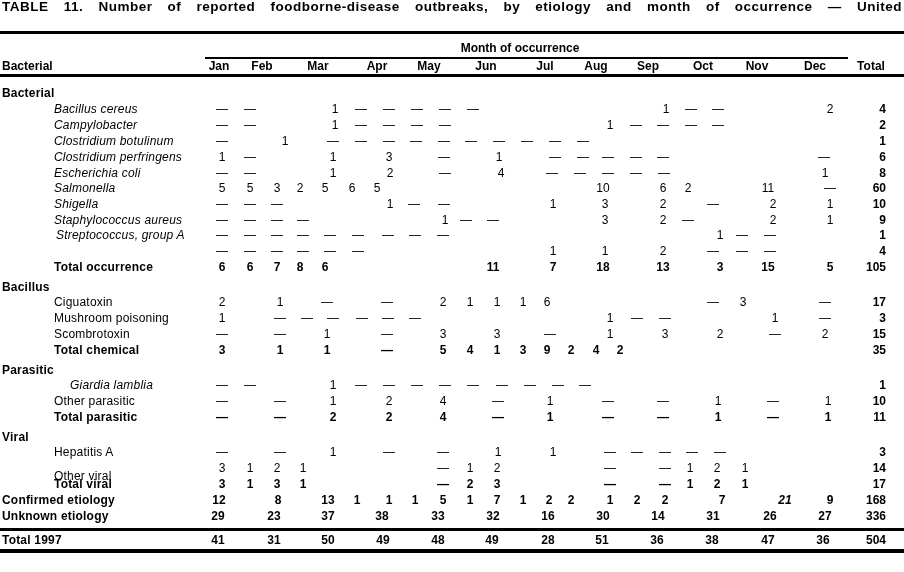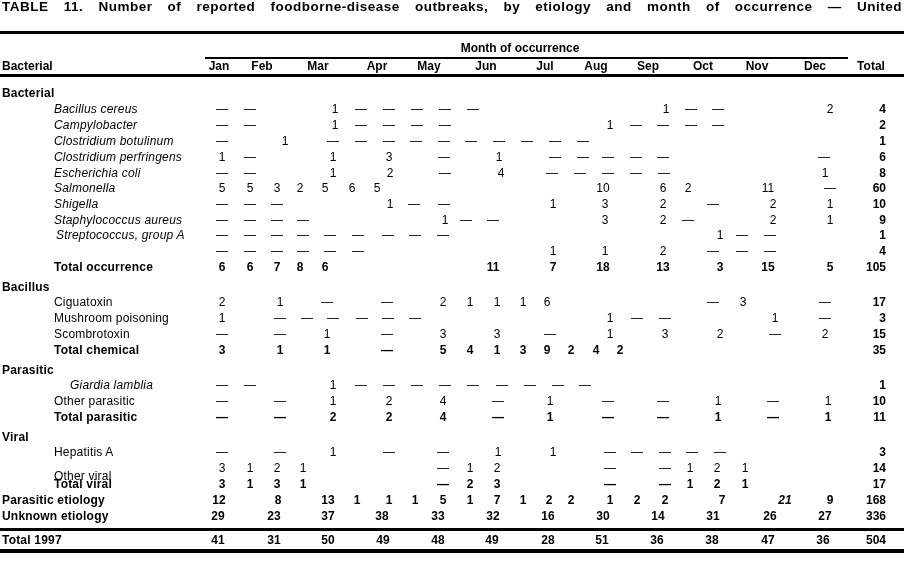--- a/index.html
+++ b/index.html
@@ -395,21 +395,21 @@
         <span class="cell" style="left: 470px;">2</span>
         <span class="cell" style="left: 497px;">3</span>
         <span class="cell" style="left: 610px;">—</span>
         <span class="cell" style="left: 665px;">—</span>
         <span class="cell" style="left: 690px;">1</span>
         <span class="cell" style="left: 717px;">2</span>
         <span class="cell" style="left: 745px;">1</span>
         <span class="rtotal">17</span>
       </div>
       <div class="row bold" style="top: 492px;">
-        <span class="rlabel" style="left: 2px;">Parasitic etiology</span>
+        <span class="rlabel" style="left: 2px;">Confirmed etiology</span>
         <span class="cell" style="left: 219px;">12</span>
         <span class="cell" style="left: 278px;">8</span>
         <span class="cell" style="left: 328px;">13</span>
         <span class="cell" style="left: 357px;">1</span>
         <span class="cell" style="left: 389px;">1</span>
         <span class="cell" style="left: 415px;">1</span>
         <span class="cell" style="left: 443px;">5</span>
         <span class="cell" style="left: 470px;">1</span>
         <span class="cell" style="left: 497px;">7</span>
         <span class="cell" style="left: 523px;">1</span>

